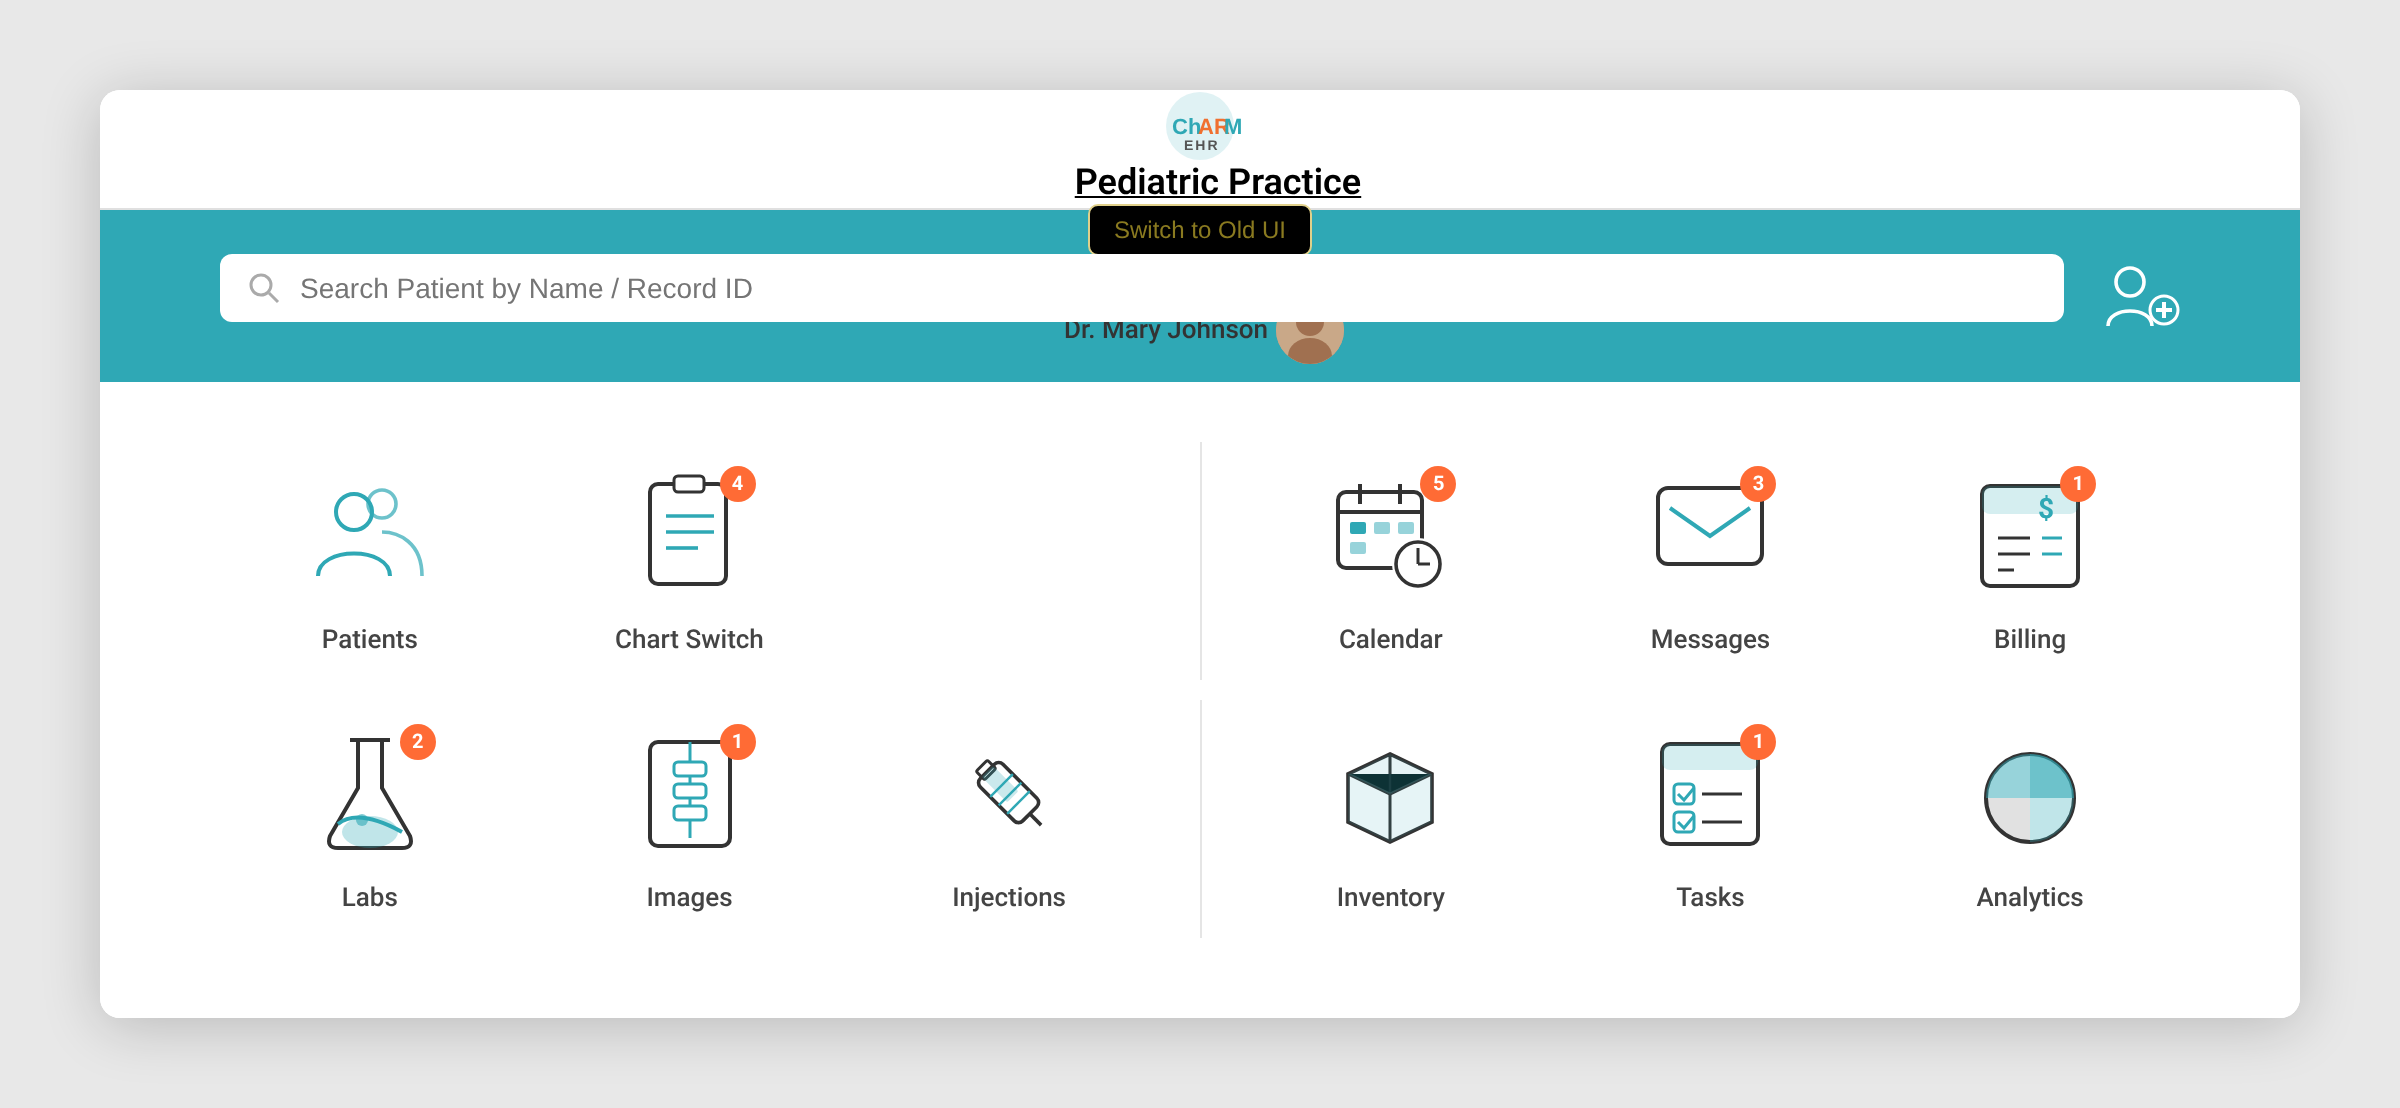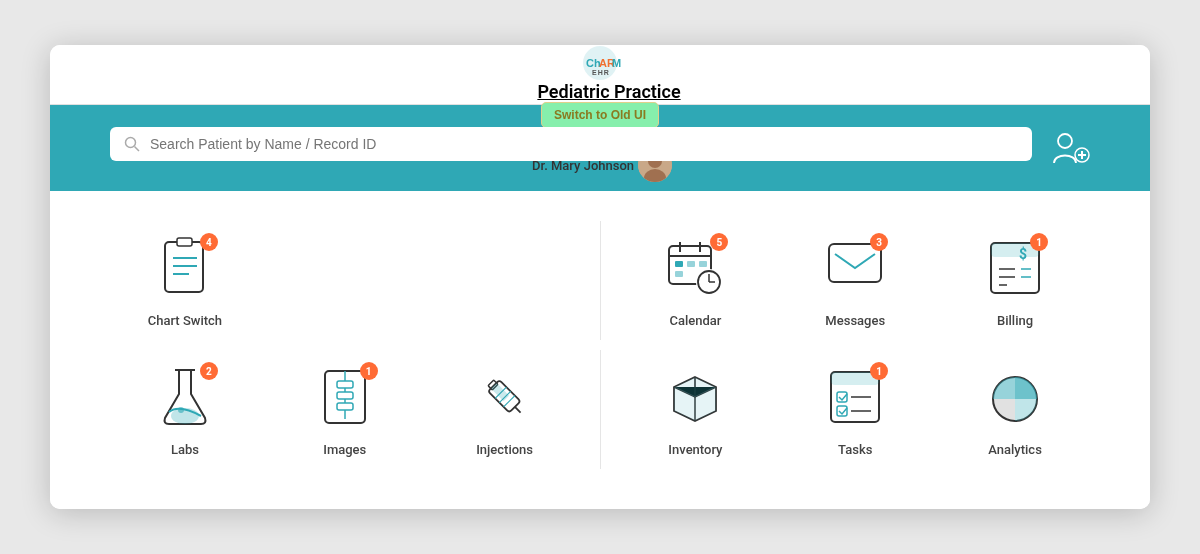--- a/index.html
+++ b/index.html
@@ -39,28 +39,28 @@
     }
     .practice-title {
       margin-left: 18px;
       font-size: 18px;
       font-weight: 600;
       color: #000000;
       text-decoration: underline;
     }
     .header-spacer { flex: 1; }
     .switch-btn {
-      background: #86efac;
+      background: #000000;
       border: 1px solid #e0d08a;
       color: #8a7a20;
       padding: 5px 12px;
       border-radius: 5px;
       font-size: 12px;
       cursor: pointer;
-      font-weight: 700;
+      font-weight: 400;
     }
     .header-icons {
       display: flex;
       align-items: center;
       gap: 14px;
       margin-left: 14px;
     }
     .header-icon-btn {
       background: none;
       border: none;
@@ -253,20 +253,31 @@
         <line x1="30" y1="28" x2="38" y2="28" stroke="#fff" stroke-width="2"></line>
       </svg>
     </button>
   </div>
 
   <div class="main-content">
 
     <div class="grid-with-divider">
       <div class="left-section">
 
+        <div class="menu-item">
+          <div class="menu-item-icon">
+            <svg width="60" height="60" viewBox="0 0 60 60">
+              <circle cx="22" cy="18" r="9" stroke="#2fa8b5" stroke-width="2" fill="none"></circle>
+              <circle cx="36" cy="14" r="7" stroke="#2fa8b5" stroke-width="1.8" fill="none" opacity="0.7"></circle>
+              <path d="M4 50 C4 35 40 35 40 50" stroke="#2fa8b5" stroke-width="2" fill="none"></path>
+              <path d="M36 28 C44 28 56 33 56 50" stroke="#2fa8b5" stroke-width="1.8" fill="none" opacity="0.7"></path>
+            </svg>
+          </div>
+          <span class="menu-label">Patients</span>
+        </div>
 
         <div class="menu-item">
           <div class="menu-item-icon">
             <div class="badge">4</div>
             <svg width="55" height="60" viewBox="0 0 55 60">
               <rect x="8" y="4" width="38" height="50" rx="4" stroke="#333" stroke-width="2" fill="none"></rect>
               <rect x="20" y="0" width="15" height="8" rx="2" fill="#fff" stroke="#333" stroke-width="1.5"></rect>
               <line x1="16" y1="20" x2="40" y2="20" stroke="#2fa8b5" stroke-width="1.8"></line>
               <line x1="16" y1="28" x2="40" y2="28" stroke="#2fa8b5" stroke-width="1.8"></line>
               <line x1="16" y1="36" x2="32" y2="36" stroke="#2fa8b5" stroke-width="1.8"></line>

